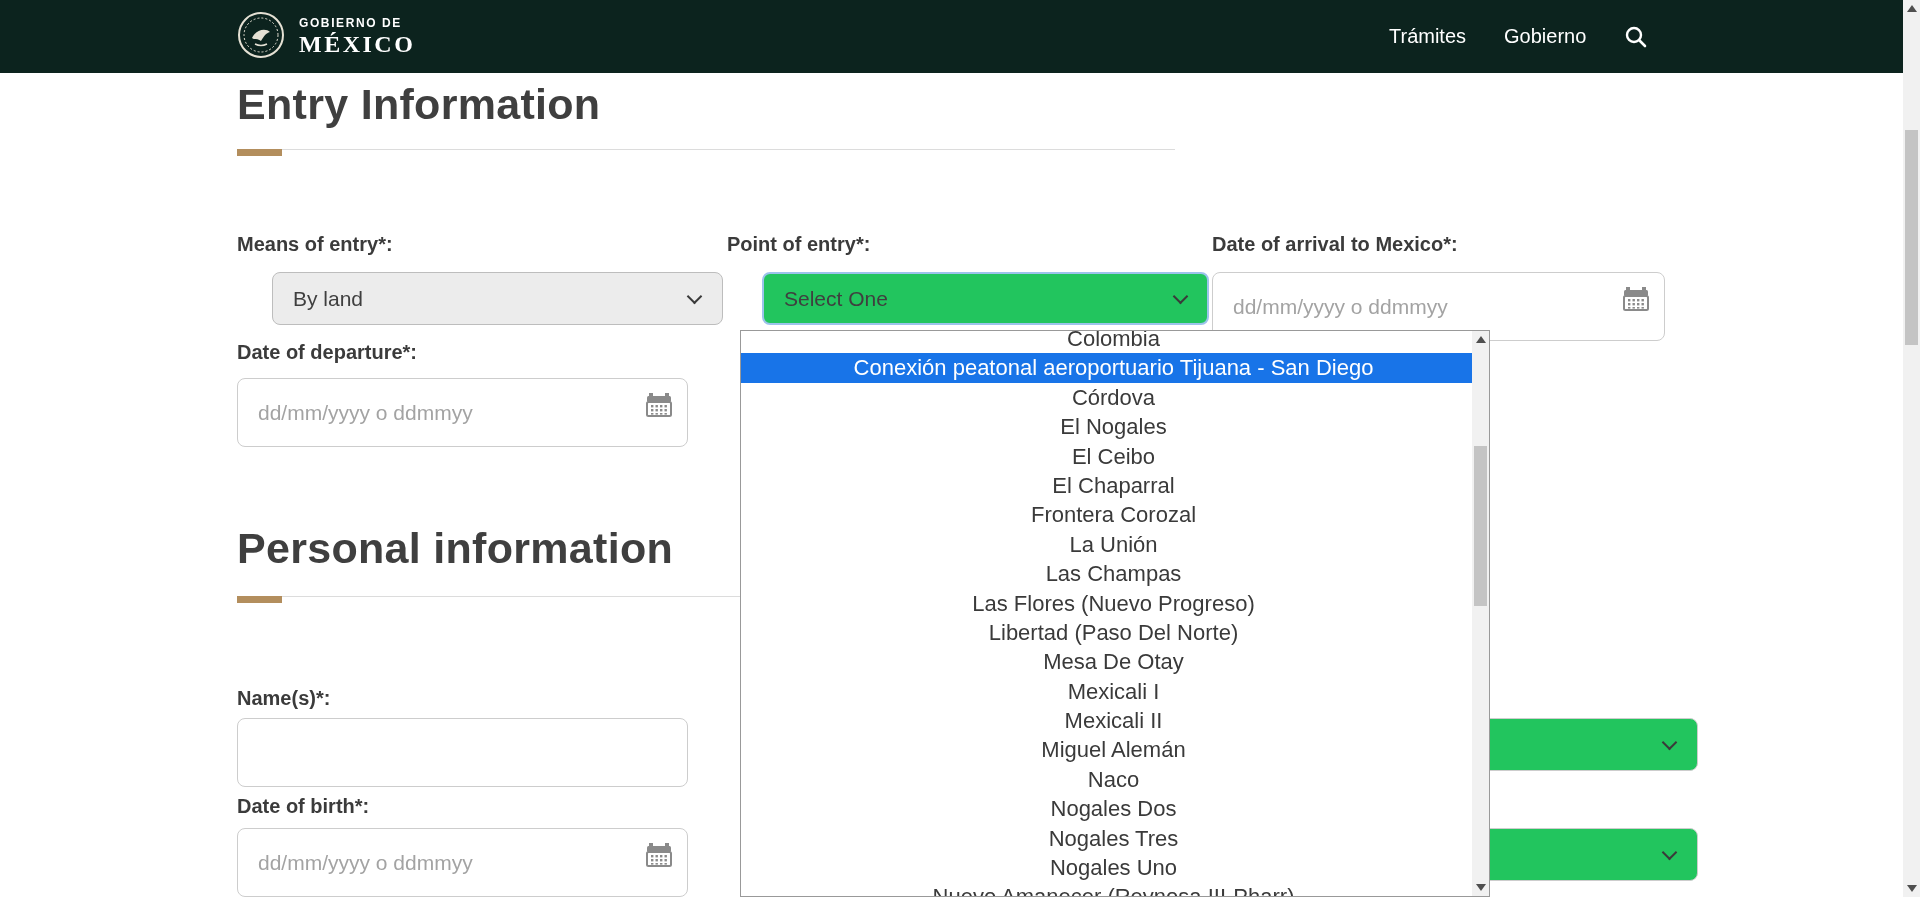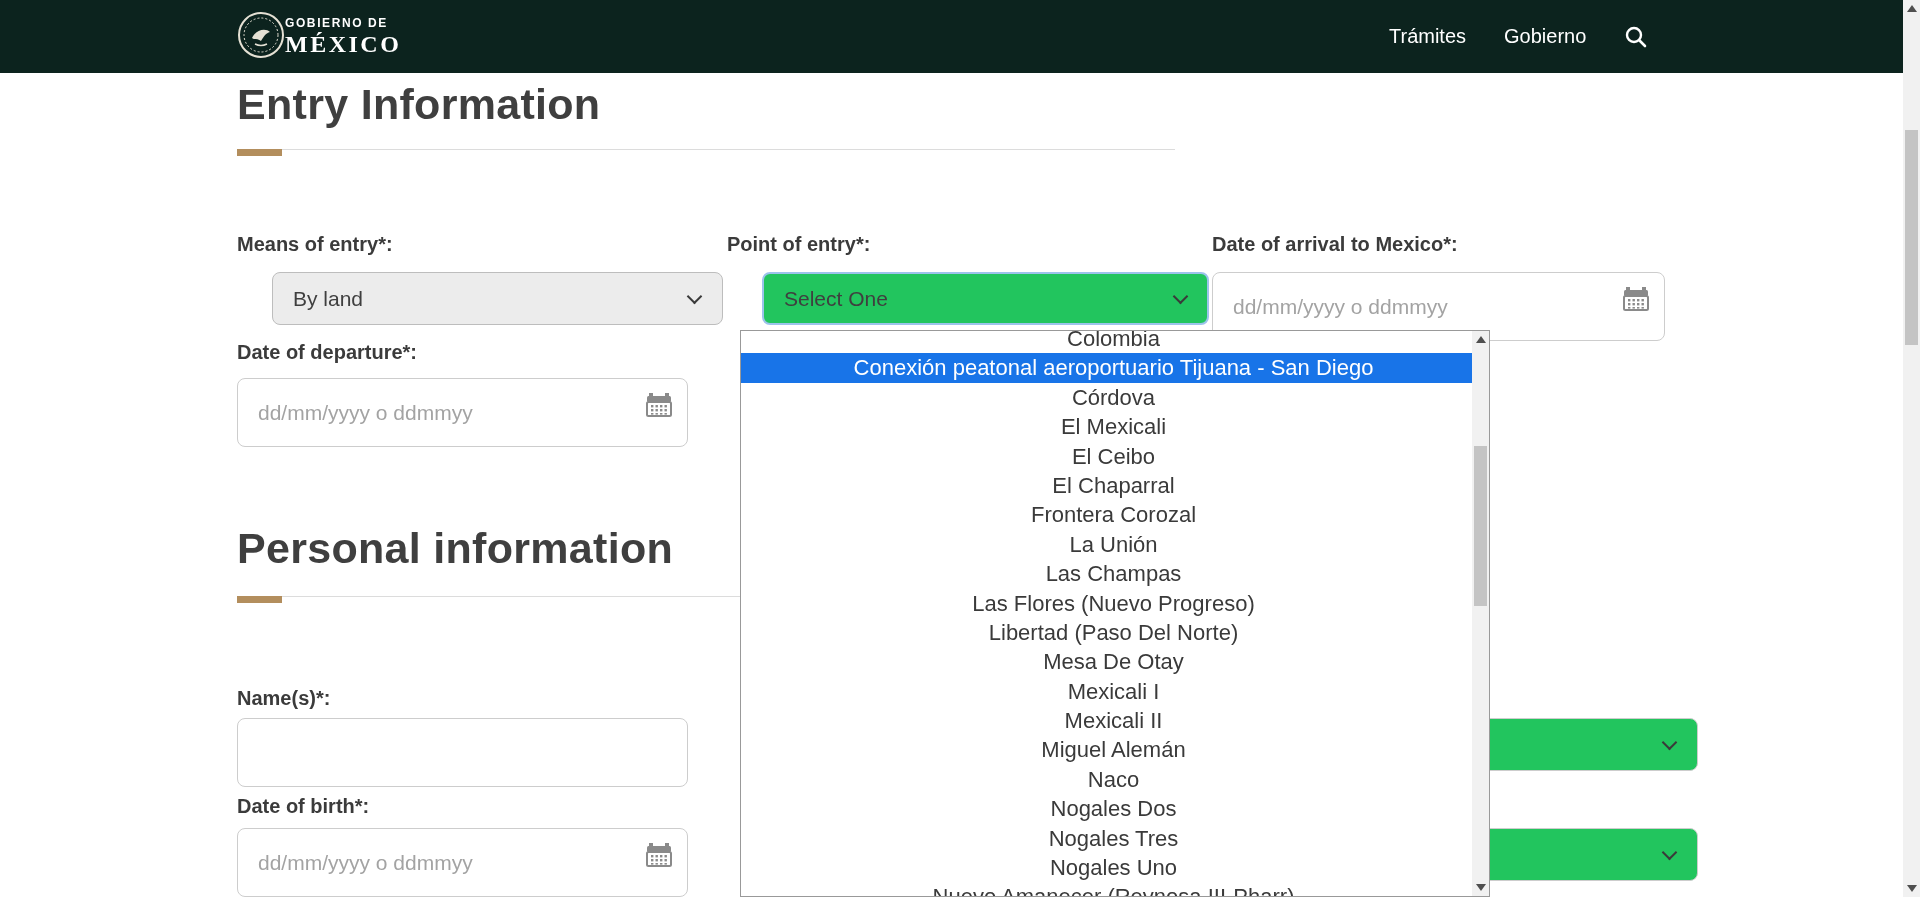--- a/index.html
+++ b/index.html
@@ -4,21 +4,21 @@
 <style>
   * { margin:0; padding:0; box-sizing:border-box; }
   html,body { background:#ffffff; }
   .page {
     position:relative; width:1920px; height:897px; overflow:hidden;
     background:#ffffff; font-family:"Liberation Sans", sans-serif;
   }
 
   
   .header { position:absolute; left:0; top:0; width:1920px; height:73px; background:#0C231E; z-index:5; }
-  .brand { position:absolute; left:237px; top:11px; display:flex; align-items:center; }
+  .brand { position:absolute; left:237px; top:11px; display:flex; align-items:center; gap:14px; }
   .brand-text { color:#ffffff; }
   .brand-line1 { font-size:12px; font-weight:bold; letter-spacing:1.6px; }
   .brand-line2 { font-family:"Liberation Serif", serif; font-size:24px; font-weight:bold; letter-spacing:2.5px; margin-top:1px; }
   .nav { position:absolute; left:1389px; top:0; height:73px; display:flex; align-items:center; gap:38px; }
   .nav-link { color:#ffffff; font-size:20px; cursor:pointer; }
 
   
   .h-title { position:absolute; left:237px; color:#3F3F3F; font-size:43px; font-weight:700; letter-spacing:0.3px; }
   #entry-title { top:80px; }
   #personal-title { top:524px; z-index:1; }
@@ -212,21 +212,21 @@
   <div class="f-label under" style="left:1379px; top:795px;">h*:</div>
   <div class="field select-box under" style="left:1212px; top:828px; width:451px;">
     <span class="chevron"></span>
   </div>
 
   <div class="dropdown">
     <div class="dd-list" id="dropdown-list">
         <div class="dd-opt">Colombia</div>
         <div class="dd-opt selected">Conexión peatonal aeroportuario Tijuana - San Diego</div>
         <div class="dd-opt">Córdova</div>
-        <div class="dd-opt">El Mexicali</div>
+        <div class="dd-opt">El Nogales</div>
         <div class="dd-opt">El Ceibo</div>
         <div class="dd-opt">El Chaparral</div>
         <div class="dd-opt">Frontera Corozal</div>
         <div class="dd-opt">La Unión</div>
         <div class="dd-opt">Las Champas</div>
         <div class="dd-opt">Las Flores (Nuevo Progreso)</div>
         <div class="dd-opt">Libertad (Paso Del Norte)</div>
         <div class="dd-opt">Mesa De Otay</div>
         <div class="dd-opt">Mexicali I</div>
         <div class="dd-opt">Mexicali II</div>

